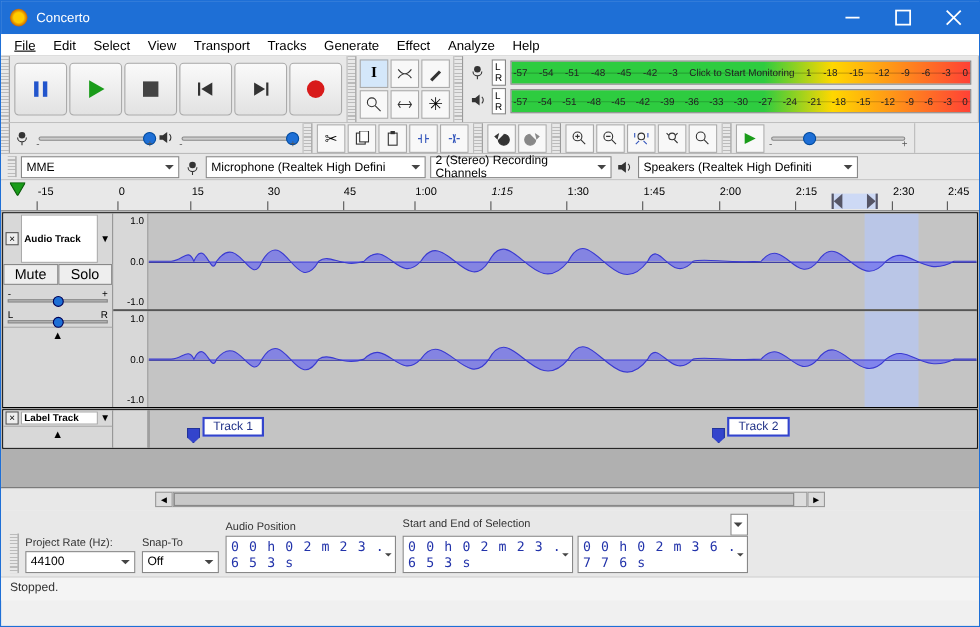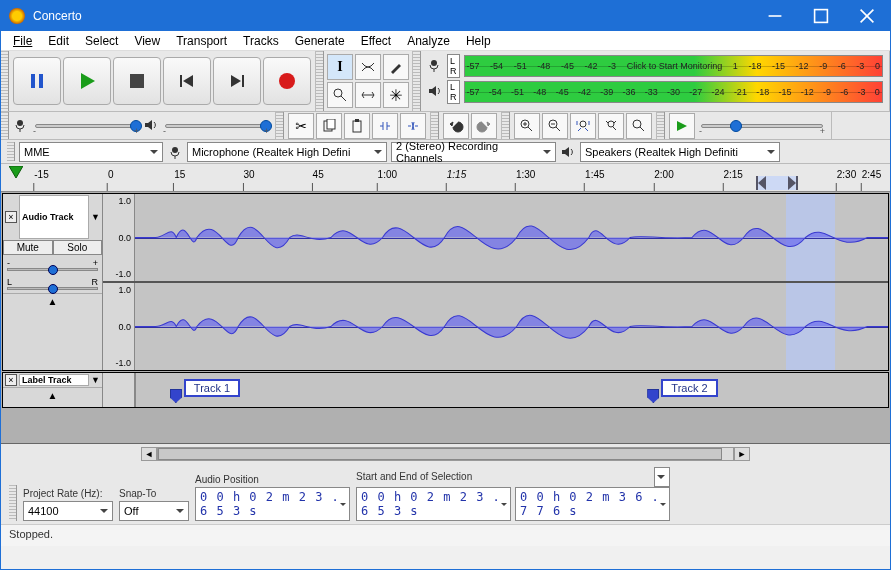--- a/index.html
+++ b/index.html
@@ -29,21 +29,21 @@
 .ruler { height:28px; background:#e8e8e8; border-bottom:1px solid #888; display:flex; align-items:flex-end; position:relative; font-size:11px; }
 .ruler .playhead { position:absolute; left:8px; top:2px; }
 .ruler-tick { position:absolute; bottom:0; font-size:10px; transform:translateX(-50%); text-align:center; border-left:1px solid #555; height:8px; }
 .ruler-tick span { position:relative; top:-14px; }
 .trackarea { background:#b0b0b0; height:252px; overflow:hidden; border-bottom:1px solid #666; }
 .track { display:flex; border:1px solid #000; margin:1px; background:#c4c4c4; }
 .trackhead { width:100px; background:#d8d8d8; border-right:1px solid #888; font-size:10px; }
 .trackhead .hdr { display:flex; align-items:center; padding:1px 2px; gap:2px; }
 .trackhead .xbtn { width:12px; height:12px; font-size:9px; border:1px solid #555; background:#eee; text-align:center; line-height:10px; cursor:pointer; }
 .trackhead .mutesolo { display:flex; }
-.trackhead .mutesolo button { flex:1; font-size:10px; border:1px solid #888; background:#eee; padding:1px 0; cursor:pointer; }
+.trackhead .mutesolo button { flex:1; font-size:13px; border:1px solid #888; background:#eee; padding:1px 0; cursor:pointer; }
 .trackhead .tslider { padding:3px 4px; }
 .trackhead .tslider .bar { height:3px; background:#bbb; border:1px solid #888; position:relative; }
 .trackhead .tslider .thumb { width:10px; height:10px; background:#1e6fd6; border:1px solid #005; border-radius:50%; position:absolute; top:-4px; left:45%; }
 .trackhead .info { font-size:9px; padding:2px; color:#333; }
 .trackhead .collapse { text-align:center; padding:2px; border-top:1px solid #aaa; cursor:pointer; }
 .scale { width:32px; background:#d8d8d8; border-right:1px solid #888; display:flex; flex-direction:column; justify-content:space-between; font-size:9px; text-align:right; padding:2px 3px; }
 .wave { flex:1; background:#c4c4c4; position:relative; overflow:hidden; }
 .wave .mid { position:absolute; left:0; right:0; top:50%; border-top:1px solid #3030a0; }
 .wave svg { position:absolute; inset:0; width:100%; height:100%; }
 .wave .selection { position:absolute; top:0; bottom:0; background:rgba(180,200,255,.6); }
@@ -391,21 +391,21 @@
     <div class="ruler-tick" style="left: 109.167px;"><span>0</span></div>
     <div class="ruler-tick" style="left: 178.333px;"><span>15</span></div>
     <div class="ruler-tick" style="left: 247.5px;"><span>30</span></div>
     <div class="ruler-tick" style="left: 316.667px;"><span>45</span></div>
     <div class="ruler-tick" style="left: 385.833px;"><span>1:00</span></div>
     <div class="ruler-tick" style="left: 455px; font-style: italic;"><span>1:15</span></div>
     <div class="ruler-tick" style="left: 524.167px;"><span>1:30</span></div>
     <div class="ruler-tick" style="left: 593.333px;"><span>1:45</span></div>
     <div class="ruler-tick" style="left: 662.5px;"><span>2:00</span></div>
     <div class="ruler-tick" style="left: 731.667px;"><span>2:15</span></div>
-    <div class="ruler-tick" style="left: 845px;"><span>2:30</span></div>
+    <div class="ruler-tick" style="left: 820px;"><span>2:30</span></div>
     <div class="ruler-tick" style="left: 870px;"><span>2:45</span></div>
   </div>
 
 <div class="trackarea">
 
   <div class="track" style="height:178px;">
     <div class="trackhead">
       <div class="hdr">
         <span class="xbtn">×</span>
         <span style="flex:1;background:#fff;border:1px solid #aaa;padding:16px 2px;font-weight:bold;font-size:9px;">Audio Track</span>
@@ -496,21 +496,21 @@
   <div class="track" style="border:1px solid #999;margin:0">
       <div class="thumb"></div>
     </div>
   <div class="btn">►</div>
 </div>
 
 <div class="statusrow">
   <div class="grip" style="height:36px"></div>
   <div class="statusgroup">
     <label>Project Rate (Hz):</label>
-    <div class="combo" style="width:90px">44100</div>
+    <div class="combo" style="width:100px">44100</div>
   </div>
   <div class="statusgroup">
     <label>Snap-To</label>
     <div class="combo" style="width:70px">Off</div>
   </div>
   <div class="statusgroup">
     <label>Audio Position</label>
     <div class="numbox" style="width:155px">0 0 h 0 2 m 2 3 . 6 5 3 s</div>
   </div>
   <div class="statusgroup" style="flex:0 0 auto">

